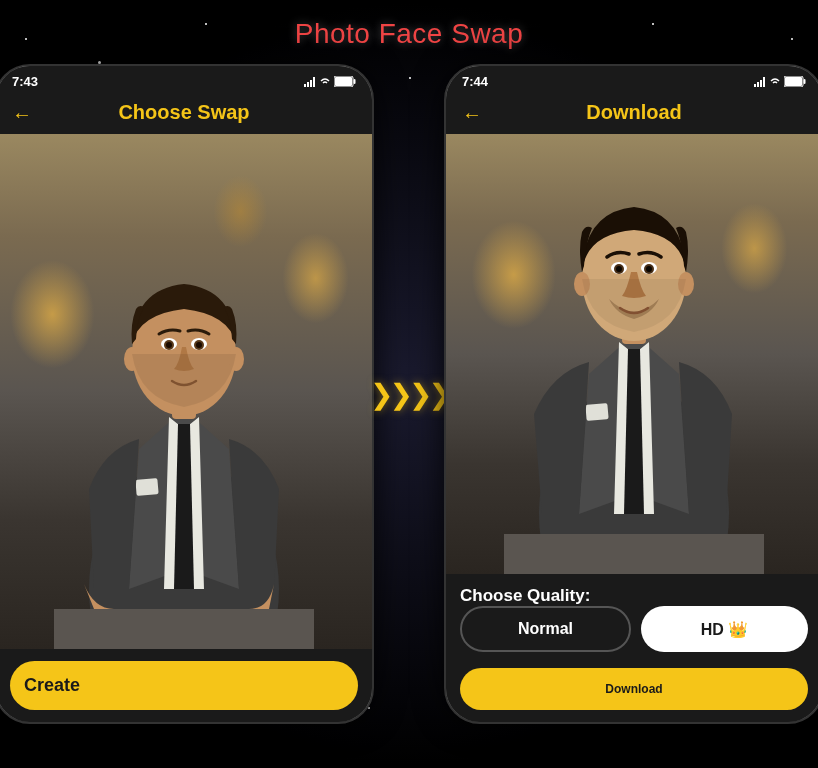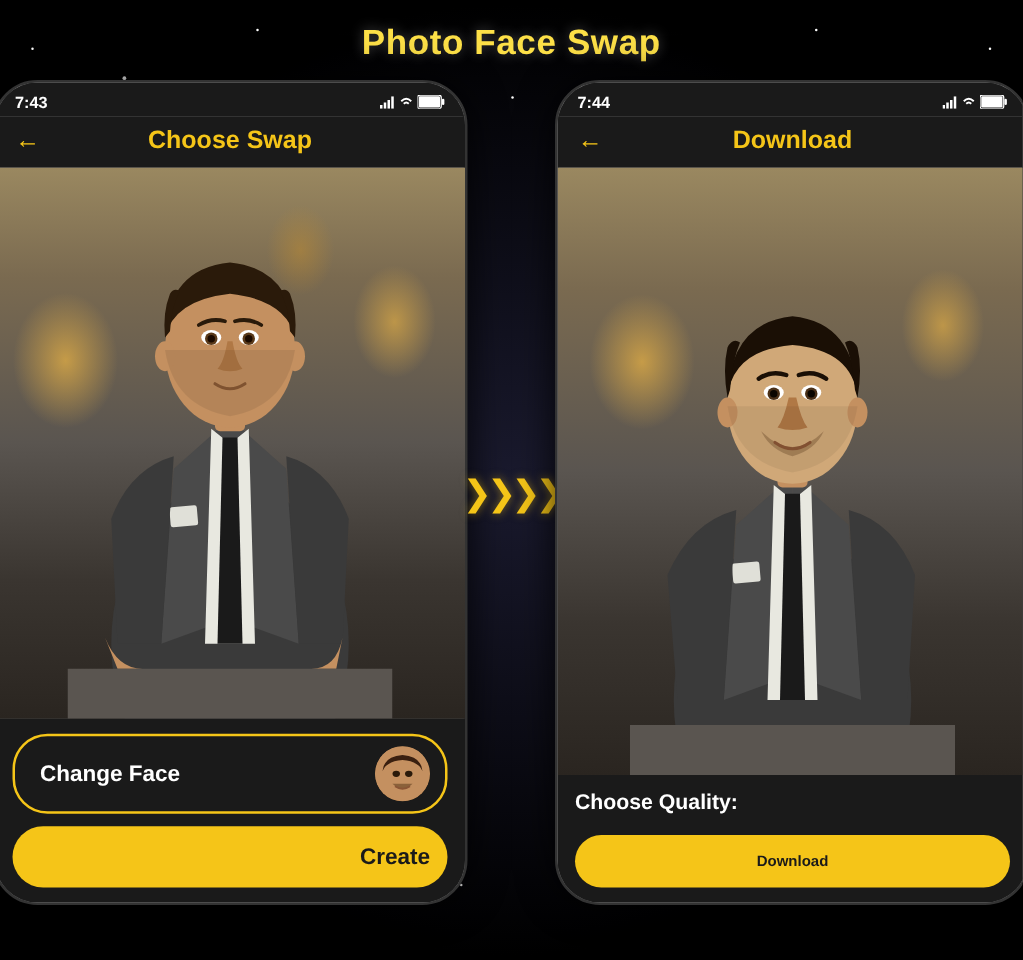--- a/index.html
+++ b/index.html
@@ -25,23 +25,23 @@
     }
     .star {
       position: absolute;
       width: 2px;
       height: 2px;
       background: #fff;
       border-radius: 50%;
     }
 
     .page-title {
-      color: #fde047;
+      color: #ef4444;
       font-size: 28px;
-      font-weight: 700;
+      font-weight: 400;
       margin-top: 18px;
       margin-bottom: 14px;
       letter-spacing: 0.5px;
       text-shadow: 0 0 10px rgba(255,255,255,0.3);
       z-index: 1;
     }
 
     .phones-container {
       display: flex;
       flex-direction: row;
@@ -157,21 +157,21 @@
     }
 
     .create-btn {
       background: #f5c518;
       color: #1a1a1a;
       border: none;
       border-radius: 28px;
       padding: 14px;
       font-size: 18px;
       font-weight: 700;
-      text-align: right;
+      text-align: left;
       cursor: pointer;
       width: 100%;
     }
 
     
     .arrow-divider {
       display: flex;
       align-items: center;
       justify-content: center;
       width: 70px;
@@ -383,38 +383,20 @@
 
           <path d="M30 415 Q40 440 60 440 L40 440 Z" fill="#c49060"></path>
           <path d="M220 415 Q215 440 195 440 L215 440 Z" fill="#c49060"></path>
 
           <rect x="0" y="440" width="260" height="40" fill="#5a5550"></rect>
         </svg>
       </div>
     </div>
 
     <div class="phone-bottom">
-      <div class="change-face-row">
-        <span class="change-face-label">Change Face</span>
-        <div class="face-thumbnail">
-
-          <svg width="44" height="44" viewBox="0 0 44 44">
-            <circle cx="22" cy="22" r="22" fill="#c49060"></circle>
-
-            <path d="M6 20 Q7 8 22 7 Q37 8 38 20 Q35 12 22 11 Q9 12 6 20 Z" fill="#3a2010"></path>
-
-            <ellipse cx="17" cy="22" rx="3" ry="2.5" fill="#2a1a0a"></ellipse>
-            <ellipse cx="27" cy="22" rx="3" ry="2.5" fill="#2a1a0a"></ellipse>
-
-            <path d="M14 30 Q22 38 30 30" fill="rgba(80,50,20,0.5)"></path>
-
-            <path d="M16 32 Q22 36 28 32" stroke="#8a5535" stroke-width="1.5" fill="none"></path>
-          </svg>
-        </div>
-      </div>
       <button class="create-btn">Create</button>
     </div>
   </div>
 
   <div class="arrow-divider">
     <div class="chevrons">❯❯❯❯</div>
   </div>
 
   <div class="phone">
 
@@ -496,18 +478,22 @@
           <path d="M228 320 Q212 278 175 268 L185 420 L222 420 Z" fill="#3a3a3a"></path>
 
           <rect x="0" y="440" width="260" height="40" fill="#5a5550"></rect>
         </svg>
       </div>
     </div>
 
     <div class="phone-bottom">
       <div class="quality-section">
         <div class="quality-label">Choose Quality:</div>
+        <div class="quality-options">
+          <button class="quality-btn-normal">Normal</button>
+          <button class="quality-btn-hd">HD 👑</button>
+        </div>
       </div>
       <button class="download-btn">Download</button>
     </div>
   </div>
 
 </div>
 
 </body></html>

